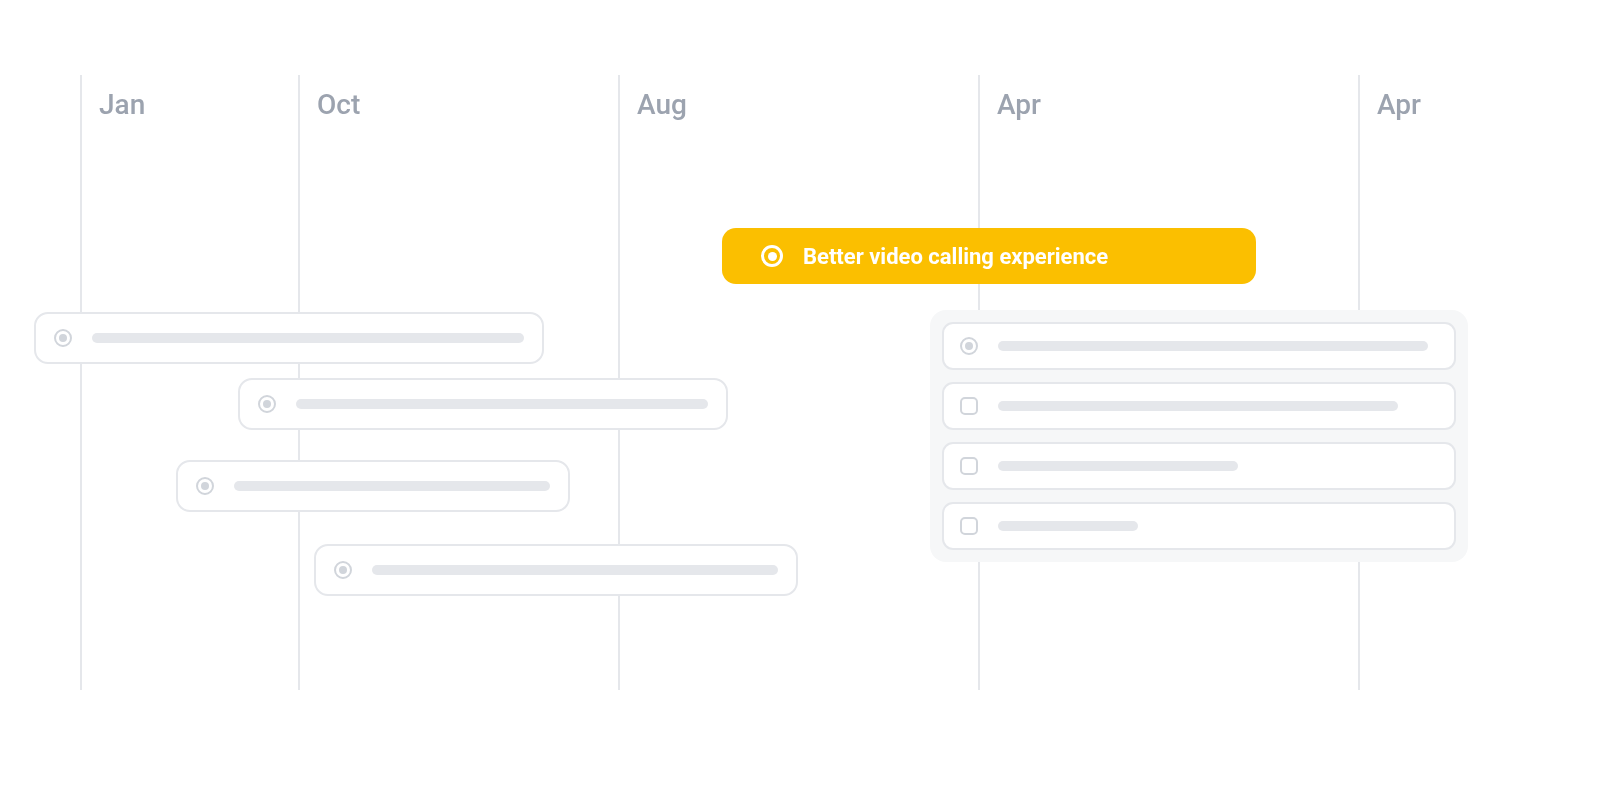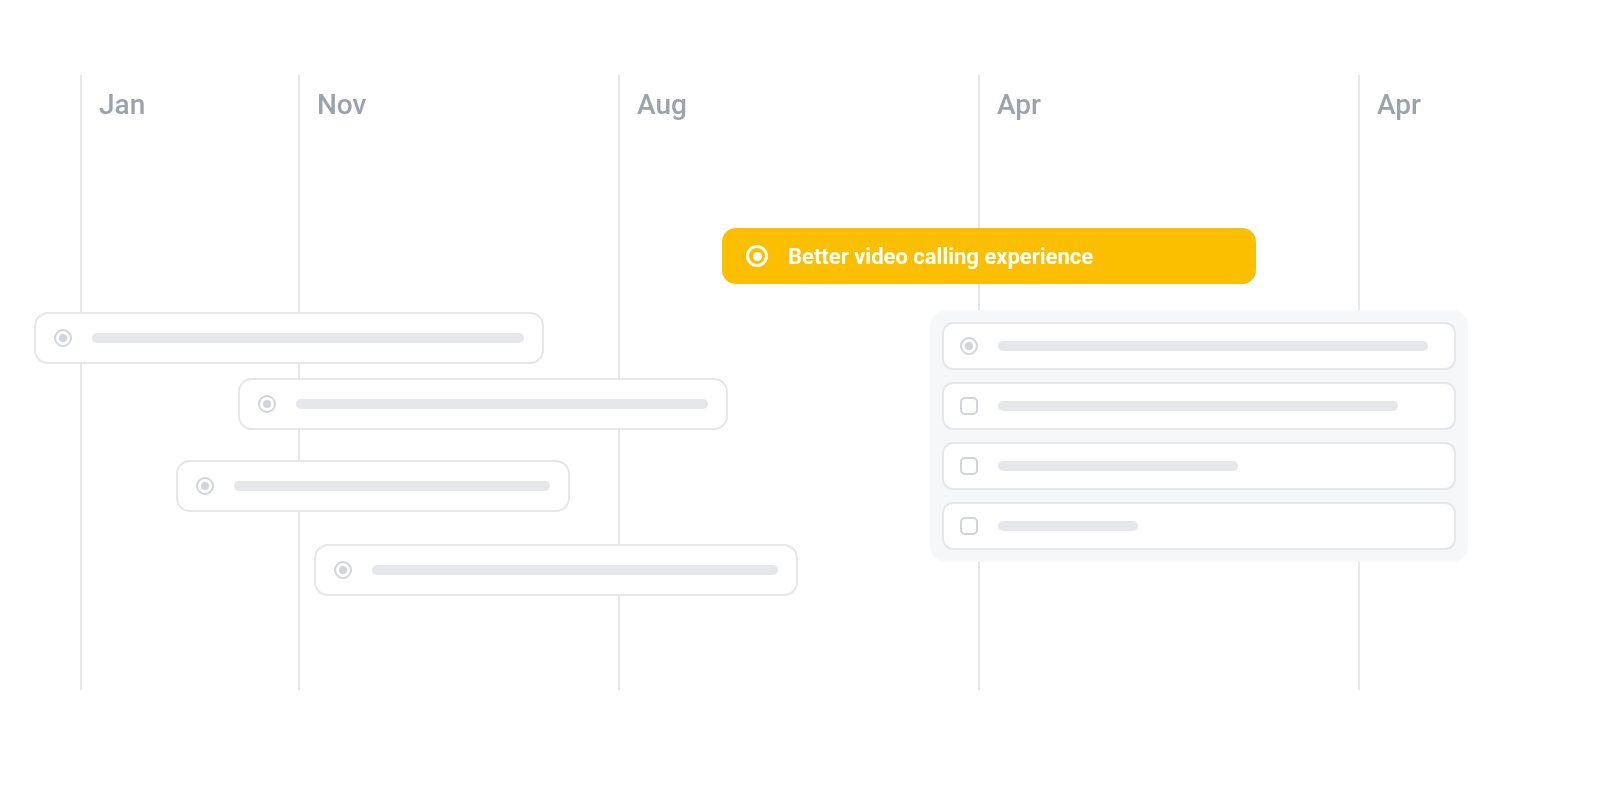--- a/index.html
+++ b/index.html
@@ -66,21 +66,21 @@
       border-radius: 5px;
       margin-left: 20px;
     }
     .highlighted-bar {
       position: absolute;
       height: 56px;
       background: #fbbf00;
       border-radius: 14px;
       display: flex;
       align-items: center;
-      padding: 0 24px;
+      padding: 0 39px;
       color: #ffffff;
       font-weight: 700;
       font-size: 22px;
     }
     .highlighted-icon {
       width: 22px;
       height: 22px;
       border: 3px solid #ffffff;
       border-radius: 50%;
       display: flex;
@@ -124,21 +124,21 @@
   </style>
 </head>
 <body>
 
 <div class="timeline-container">
 
   <div class="month-column" style="left:80px;"></div>
   <div class="month-label" style="left:99px;">Jan</div>
 
   <div class="month-column" style="left:298px;"></div>
-  <div class="month-label" style="left:317px;">Nov</div>
+  <div class="month-label" style="left:317px;">Oct</div>
 
   <div class="month-column" style="left:618px;"></div>
   <div class="month-label" style="left:637px;">Aug</div>
 
   <div class="month-column" style="left:978px;"></div>
   <div class="month-label" style="left:997px;">Apr</div>
 
   <div class="month-column" style="left:1358px;"></div>
   <div class="month-label" style="left:1377px;">Apr</div>
 

